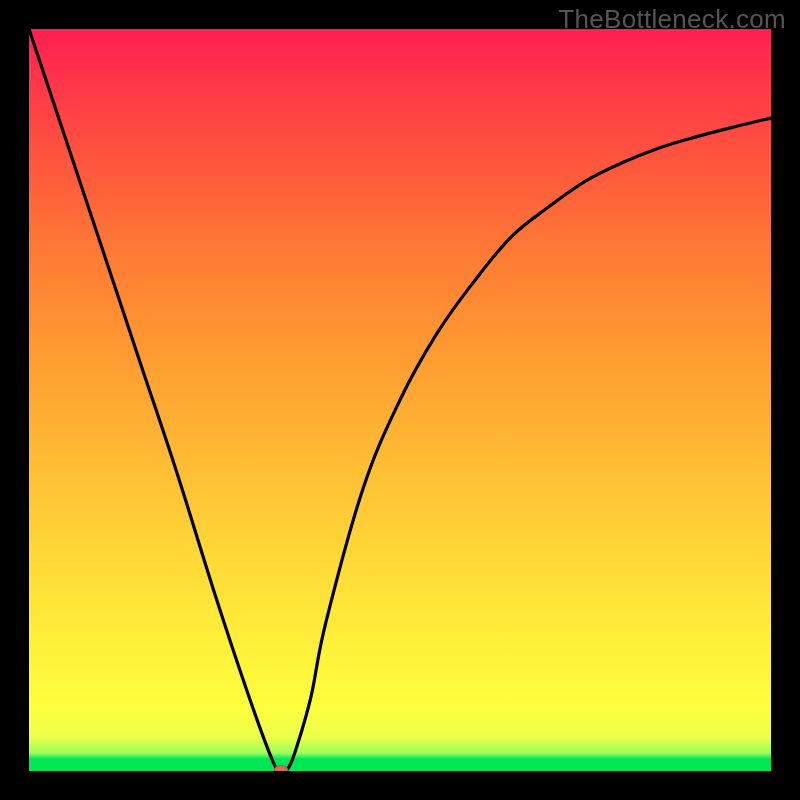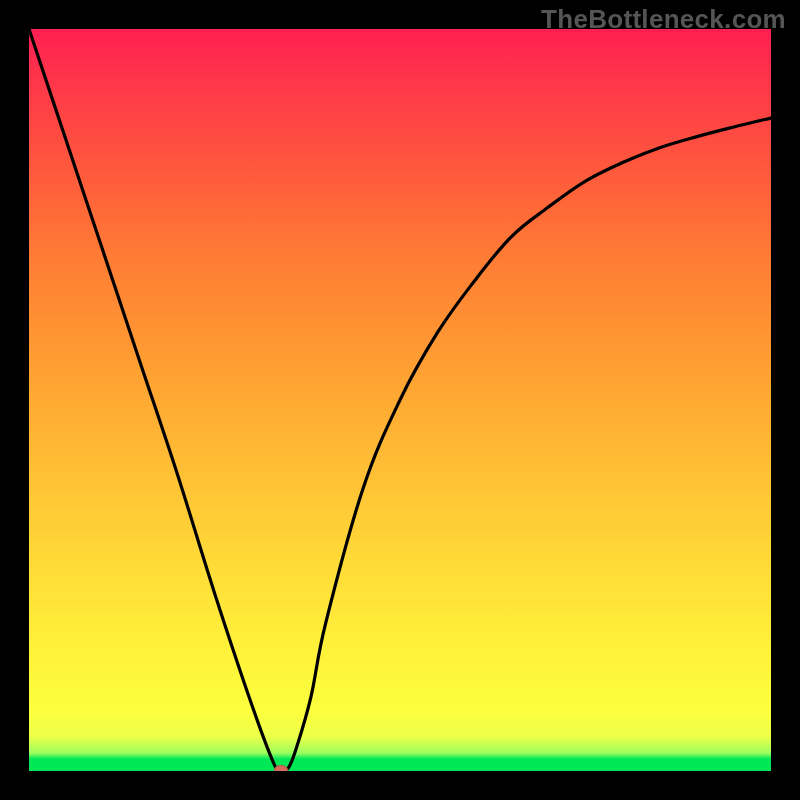--- a/index.html
+++ b/index.html
@@ -16,21 +16,21 @@
     width: 800px;
     height: 800px;
     background: #000;
   }
   .watermark {
     position: absolute;
     top: 4px;
     right: 14px;
     color: #555;
     font-size: 26px;
-    font-weight: 700;
+    font-weight: 400;
     letter-spacing: 0.3px;
     z-index: 5;
     user-select: none;
   }
   .plot-area {
     position: absolute;
     left: 29px;
     top: 29px;
     width: 742px;
     height: 742px;

